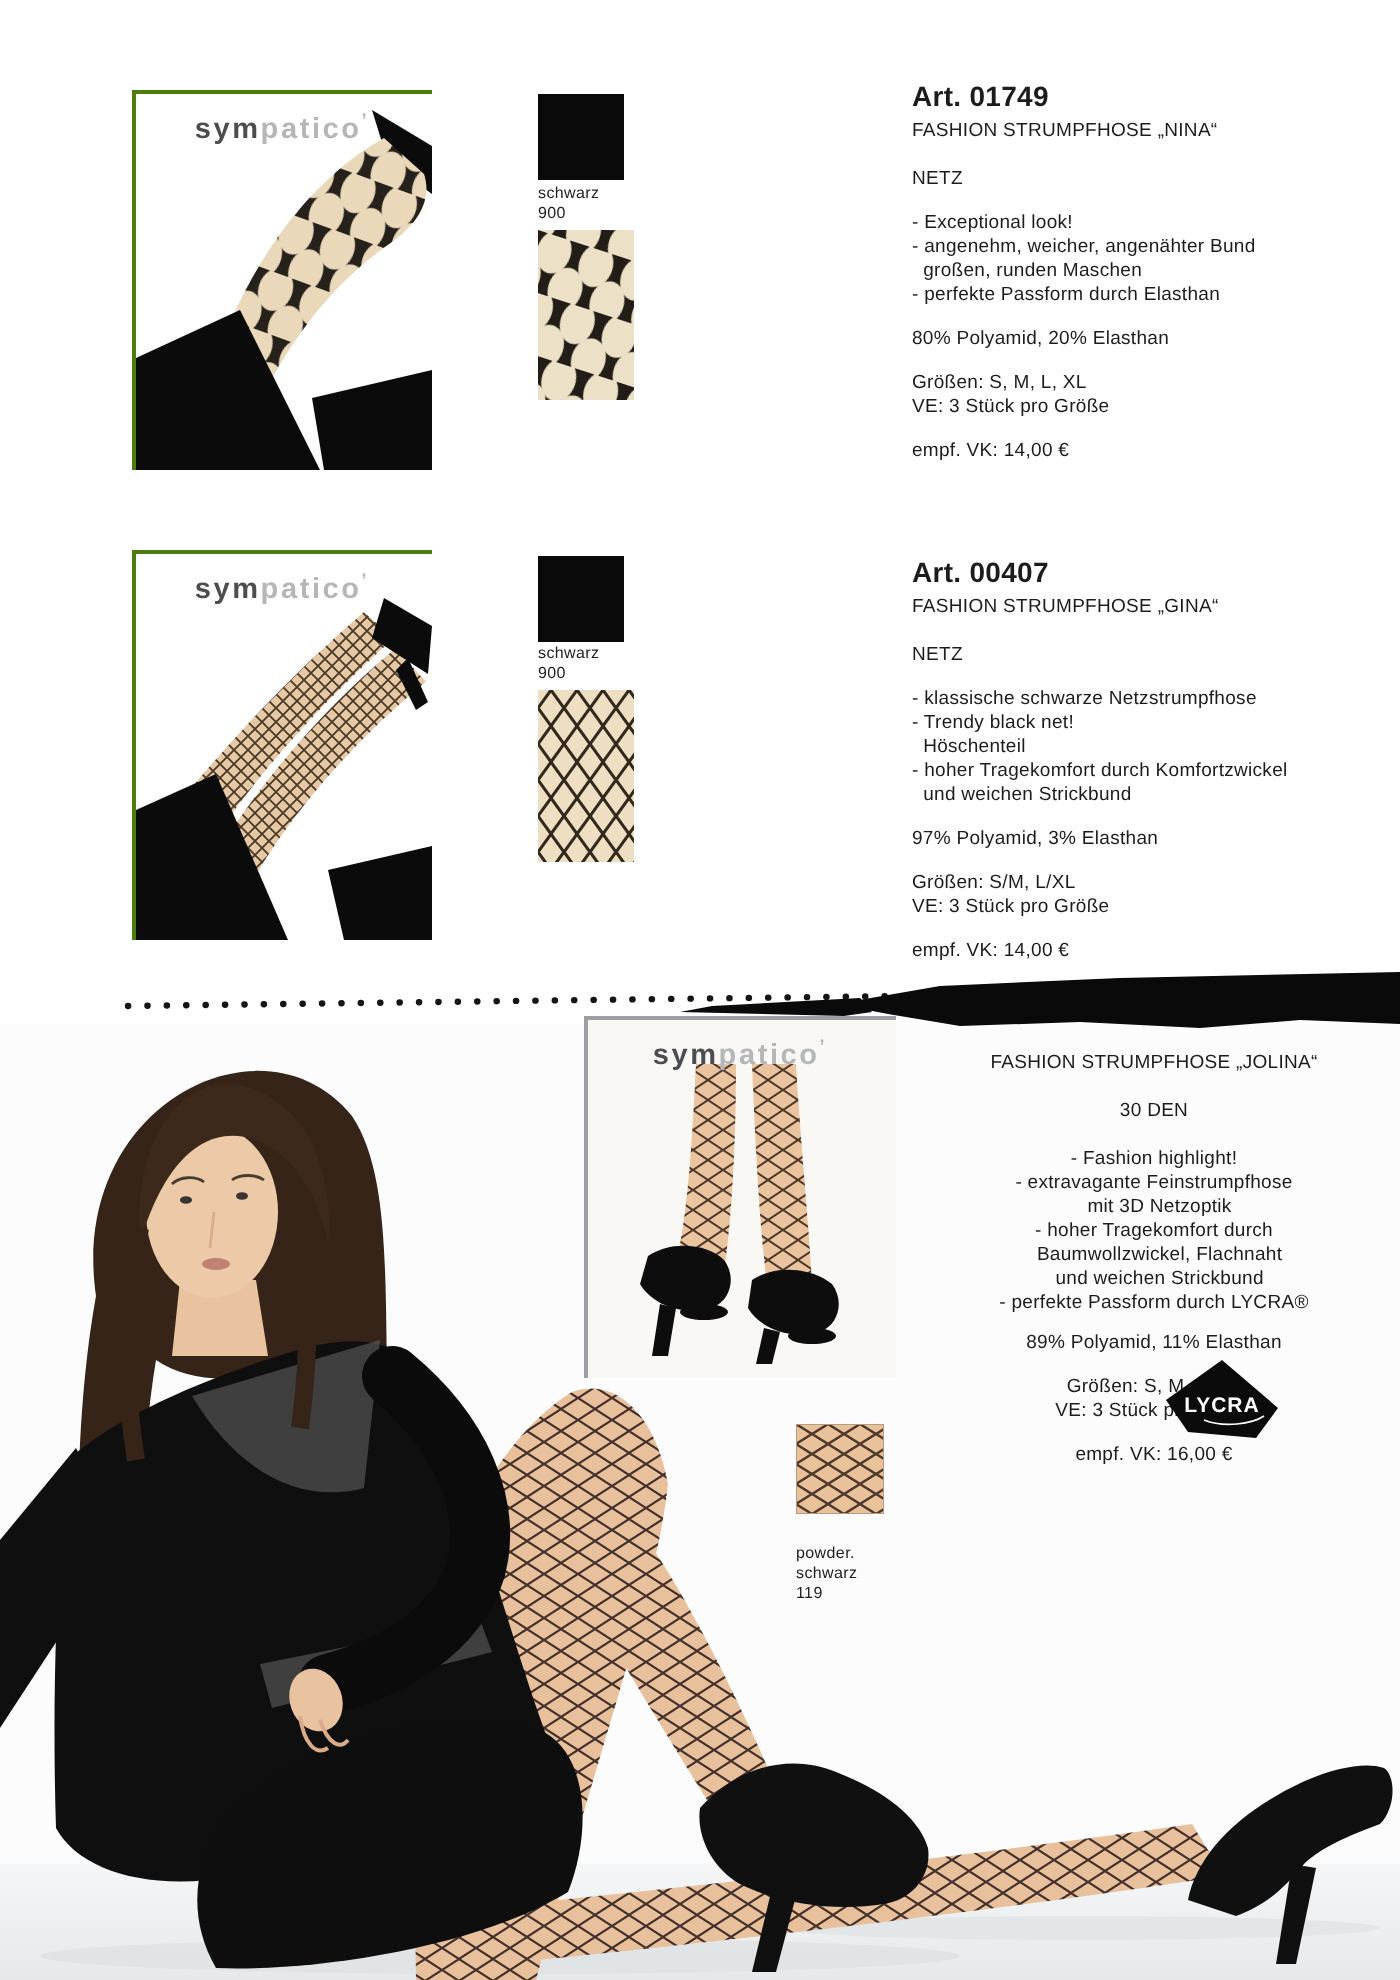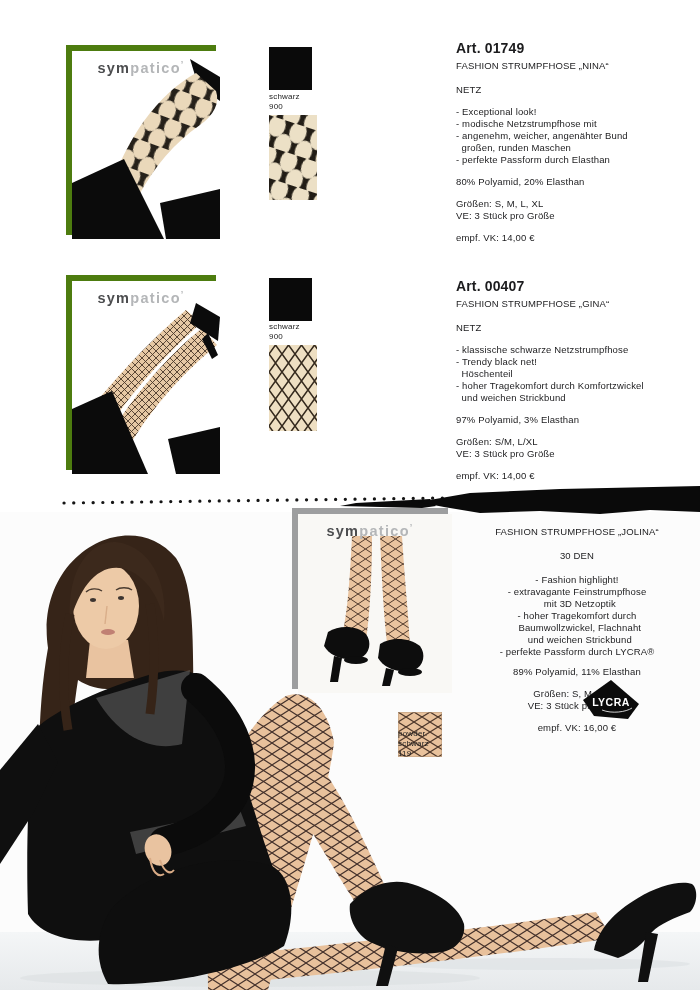--- a/index.html
+++ b/index.html
@@ -1,18 +1,18 @@
 <!DOCTYPE html>
 <html><head>
 <meta charset="utf-8">
 <style>
   html,body{margin:0;padding:0;background:#ffffff;}
   .page{position:relative;width:700px;height:990px;background:#ffffff;overflow:hidden;
         font-family:"Liberation Sans",sans-serif;color:#1c1c1e;}
-  .card{position:absolute;background:#ffffff;border:6px solid #4d7c0f;box-sizing:border-box;}
+  .card{position:absolute;background:#ffffff;border:2px solid #4d7c0f;box-sizing:border-box;}
   .card svg{position:absolute;left:0;top:0;}
   .logo{position:absolute;top:5px;left:0;right:0;text-align:center;font-weight:bold;
         font-size:14.5px;letter-spacing:1.3px;line-height:16px;white-space:nowrap;}
   .logo .l1{color:#4c4d4f;}
   .logo .l2{color:#b4b6b8;}
   .logo .lm{color:#b4b6b8;font-size:9px;vertical-align:6px;}
   .swatch{position:absolute;width:43px;height:43px;}
   .swatch-label{position:absolute;font-size:8px;line-height:10px;letter-spacing:.2px;color:#222;}
   .fabric{position:absolute;}
   .tb{position:absolute;left:456px;width:242px;font-size:9.5px;line-height:12px;letter-spacing:.15px;}
@@ -71,21 +71,20 @@
     </defs>
     <rect width="48" height="85" fill="url(#p-big-fab)"></rect>
   </svg>
 
   <div class="tb" style="top:42px;">
     <div class="art">Art. 01749</div>
     <div class="title">FASHION STRUMPFHOSE „NINA“</div>
     <div class="cat">NETZ</div>
     <div class="feats">
       <div class="feat">- Exceptional look!</div>
-      <div class="feat">- modische Netzstrumpfhose mit</div>
       <div class="feat">- angenehm, weicher, angenähter Bund</div>
       <div class="feat">  großen, runden Maschen</div>
       <div class="feat">- perfekte Passform durch Elasthan</div>
     </div>
     <div class="material">80% Polyamid, 20% Elasthan</div>
     <div class="sizes">Größen: S, M, L, XL</div>
     <div class="pack">VE: 3 Stück pro Größe</div>
     <div class="price">empf. VK: 14,00 €</div>
   </div>
 
@@ -224,21 +223,21 @@
 
   <svg class="fabric z2" style="left:398px;top:712px;" width="44" height="45">
     <defs>
       <pattern id="p-pow-fab" width="16" height="10" patternUnits="userSpaceOnUse">
         <rect width="16" height="10" fill="#e9c29c"></rect>
         <path d="M0 0 L8 5 L16 0 M0 10 L8 5 L16 10" fill="none" stroke="#4e382b" stroke-width="1.2"></path>
       </pattern>
     </defs>
     <rect width="44" height="45" fill="url(#p-pow-fab)" stroke="#b89a7c" stroke-width="1"></rect>
   </svg>
-  <div class="swatch-label z2" style="left:398px;top:729px;">
+  <div class="swatch-label z2" style="left:398px;top:772px;">
     <div>powder.</div>
     <div>schwarz</div>
     <div>119</div>
   </div>
 
   <div class="tb tb--3 z2" style="top:500px;text-align:center;">
     <div class="art">Art. 01810</div>
     <div class="title">FASHION STRUMPFHOSE „JOLINA“</div>
     <div class="cat">30 DEN</div>
     <div class="feats">

